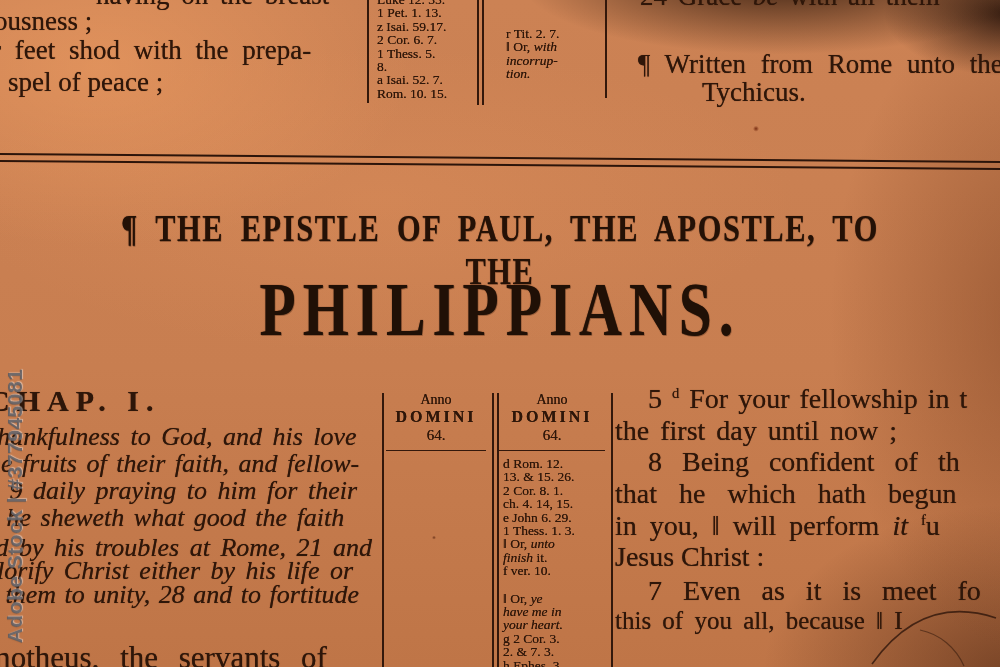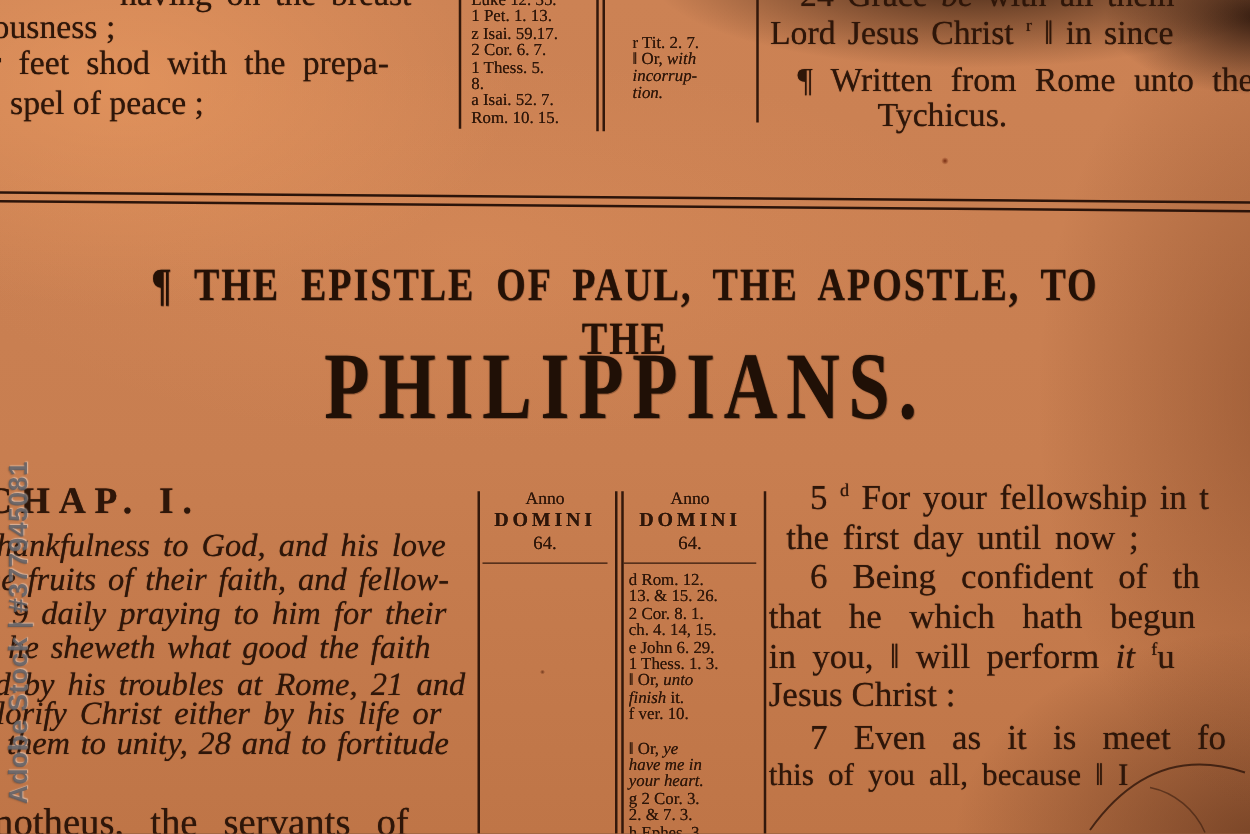--- a/index.html
+++ b/index.html
@@ -70,21 +70,20 @@
   </div>
 
   <div class="refs" style="left:506px; top:27px; width:92px;">
     <div>r Tit. 2. 7.</div>
     <div><span>‖ Or, </span><span class="ital">with</span></div>
     <div class="ital">incorrup-</div>
     <div class="ital">tion.</div>
   </div>
 
   <div class="line serif-lg" style="left:640px; top:-17px; word-spacing:4px;"><span>24 Grace </span><span class="ital">be</span><span> with all them</span></div>
-  <div class="line serif-lg" style="left:616px; top:13px; word-spacing:3px;"><span>Lord Jesus Christ </span><sup>r</sup><span> ‖ in since</span></div>
   <div class="line serif-lg" style="left:638px; top:51px; word-spacing:8px;">¶ Written from Rome unto the</div>
   <div class="line serif-lg" style="left:702px; top:79px;">Tychicus.</div>
 
   <div class="hdouble" style="left:-6px; top:153px; width:1014px; transform:rotate(0.45deg); transform-origin:left center;"></div>
 
   <div class="kicker" style="top:207px; font-size:37px; transform:scaleX(0.82);">¶ THE EPISTLE OF PAUL, THE APOSTLE, TO THE</div>
   <div class="maintitle" style="top:266px; font-size:76px; letter-spacing:9px; transform:scaleX(0.78);">PHILIPPIANS.</div>
 
   <div class="line" style="left:-12px; top:386px; font-size:30px; letter-spacing:7px; font-weight:600; text-shadow:0 0 0.7px rgba(46,22,9,0.85);">CHAP. I.</div>
   <div class="line serif-lg ital" style="left:-10px; top:424px; font-size:26px; word-spacing:4px;">thankfulness to God, and his love</div>
@@ -127,22 +126,22 @@
     <div style="height:14px;"></div>
     <div><span>‖ Or, </span><span class="ital">ye</span></div>
     <div class="ital">have me in</div>
     <div class="ital">your heart.</div>
     <div>g 2 Cor. 3.</div>
     <div>2. &amp; 7. 3.</div>
     <div>h Ephes. 3</div>
   </div>
 
   <div class="line serif-lg" style="left:648px; top:385px; font-size:28px; word-spacing:3px;"><span>5 </span><sup>d</sup><span> For your fellowship in t</span></div>
-  <div class="line serif-lg" style="left:615px; top:417px; font-size:28px; word-spacing:4px;margin-left:14px;">the first day until now ;</div>
-  <div class="line serif-lg" style="left:648px; top:448px; font-size:28px; word-spacing:13px;">6 Being confident of th</div>
+  <div class="line serif-lg" style="left:615px; top:417px; font-size:28px; word-spacing:4px;">the first day until now ;</div>
+  <div class="line serif-lg" style="left:648px; top:448px; font-size:28px; word-spacing:13px;">8 Being confident of th</div>
   <div class="line serif-lg" style="left:615px; top:480px; font-size:28px; word-spacing:15px;">that he which hath begun</div>
   <div class="line serif-lg" style="left:615px; top:512px; font-size:28px; word-spacing:6px;"><span>in you, ‖ will perform </span><span class="ital">it</span> <sup>f</sup><span>u</span></div>
   <div class="line serif-lg" style="left:615px; top:543px; font-size:28px;">Jesus Christ :</div>
   <div class="line serif-lg" style="left:648px; top:577px; font-size:28px; word-spacing:14px;">7 Even as it is meet fo</div>
   <div class="line serif-lg" style="left:615px; top:608px; font-size:25px; word-spacing:5px;">this of you all, because ‖ I</div>
 
   <svg class="scratch" style="left:868px; top:588px;" width="132" height="79" viewBox="0 0 132 79">
     <path d="M4,76 C34,34 74,12 128,30" stroke="rgba(40,18,8,0.75)" stroke-width="1.6" fill="none"></path>
     <path d="M96,78 C88,60 72,46 52,42" stroke="rgba(40,18,8,0.5)" stroke-width="1.2" fill="none"></path>
   </svg>

